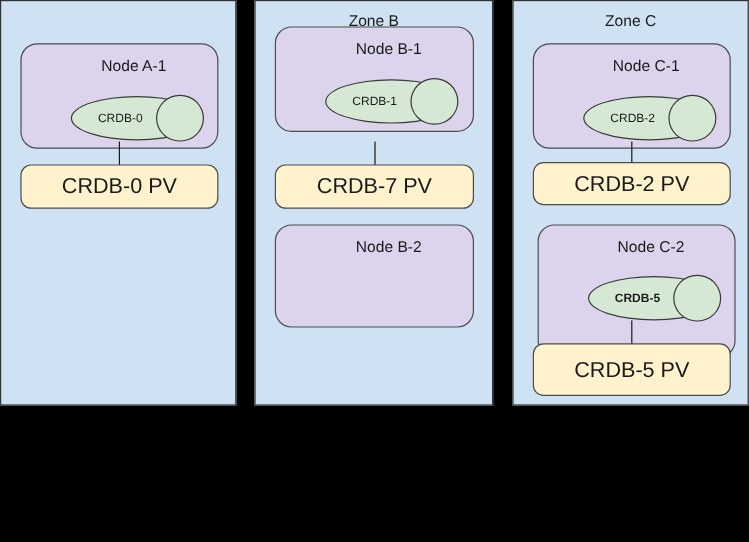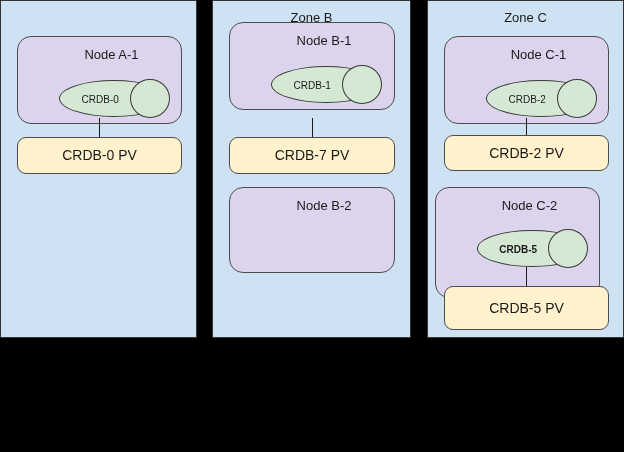--- a/index.html
+++ b/index.html
@@ -106,21 +106,21 @@
     position: absolute;
     background: #fff2cc;
     border: 1px solid #4d4d4d;
     border-radius: 9px;
     box-sizing: border-box;
     display: flex;
     align-items: center;
     justify-content: center;
   }
   .pv-label {
-    font-size: 14px;
+    font-size: 18px;
     color: #1a1a1a;
     line-height: 17px;
   }
 
   
   .connector {
     position: absolute;
     width: 1px;
     background: #1a1a1a;
   }
@@ -185,21 +185,21 @@
         <div class="cyl-label">CRDB-2</div>
       </div>
     </div>
 
     <div class="connector" style="left:98px; top:117px; height:19px;"></div>
 
     <div class="pv" style="left:16px; top:134px; width:165px; height:36px;">
       <div class="pv-label">CRDB-2 PV</div>
     </div>
 
-    <div class="node" style="left:7px; top:186px; width:165px; height:111px;">
+    <div class="node" style="left:20px; top:186px; width:165px; height:111px;">
       <div class="node-label">Node C-2</div>
 
       <div class="cyl" style="left:41px; top:42px; width:110px; height:37px;font-weight:bold;">
         <div class="cyl-body"></div>
         <div class="cyl-cap"></div>
         <div class="cyl-label">CRDB-5</div>
       </div>
     </div>
 
     <div class="connector" style="left:98px; top:266px; height:20px;"></div>

